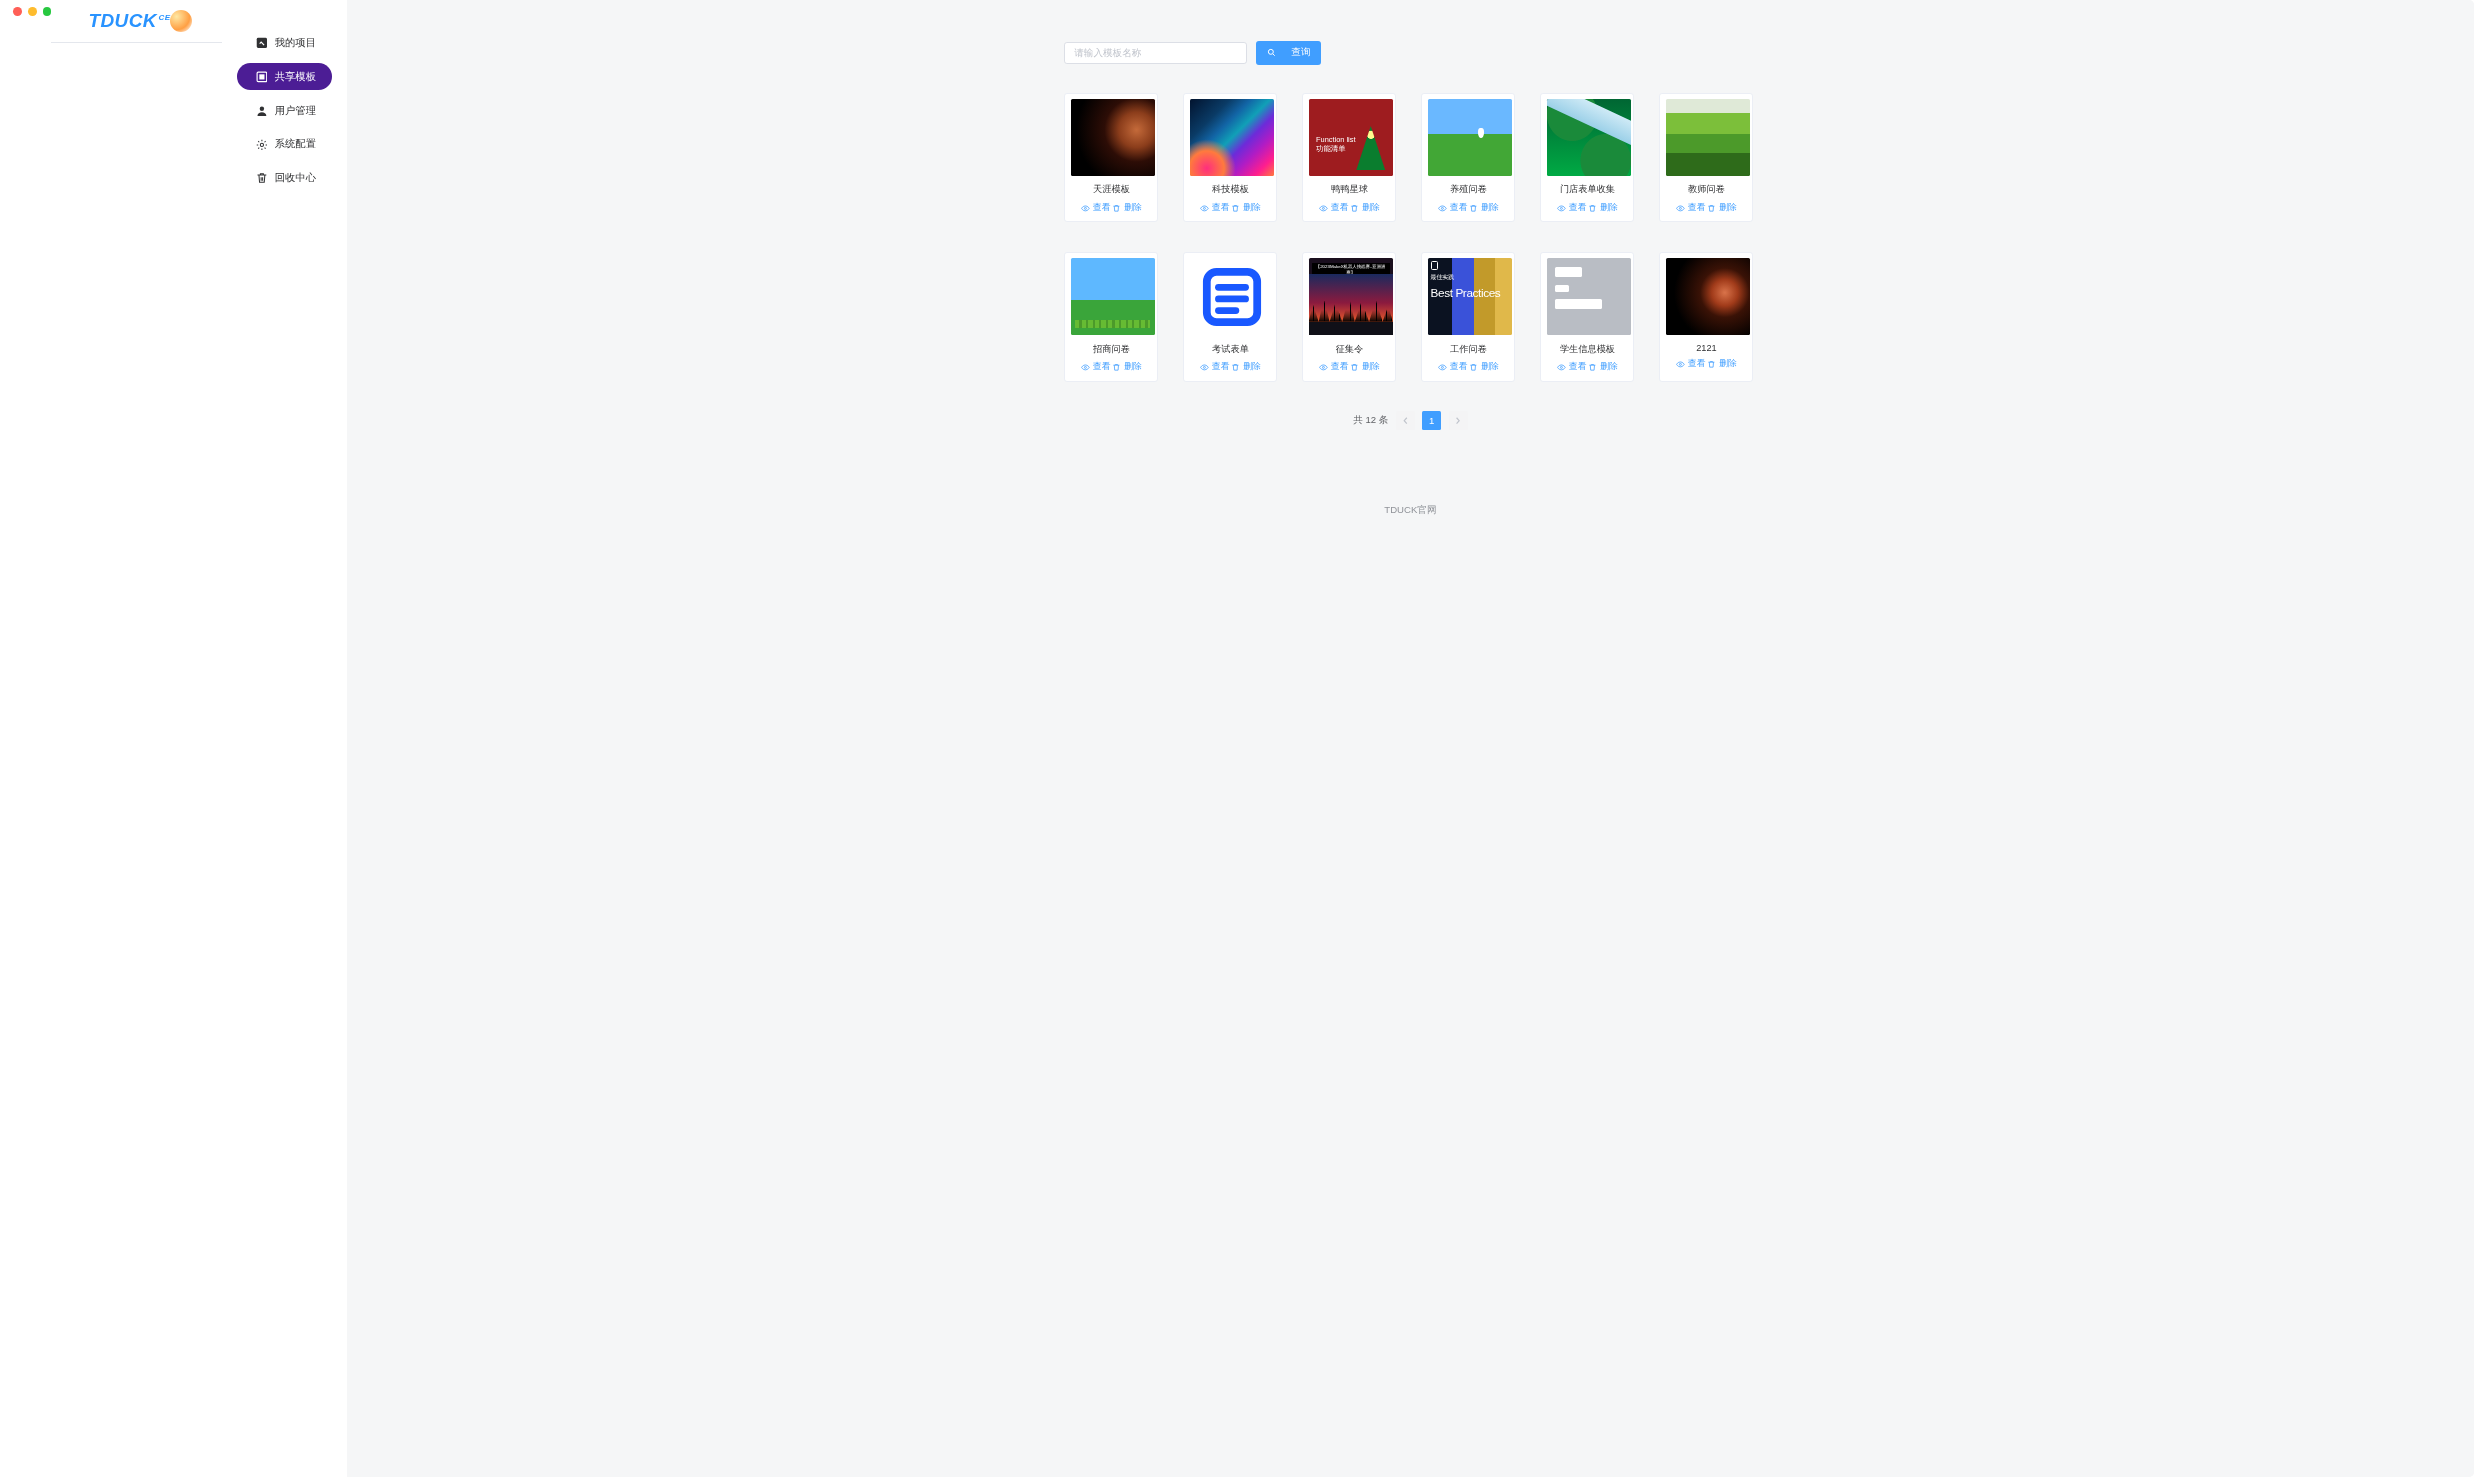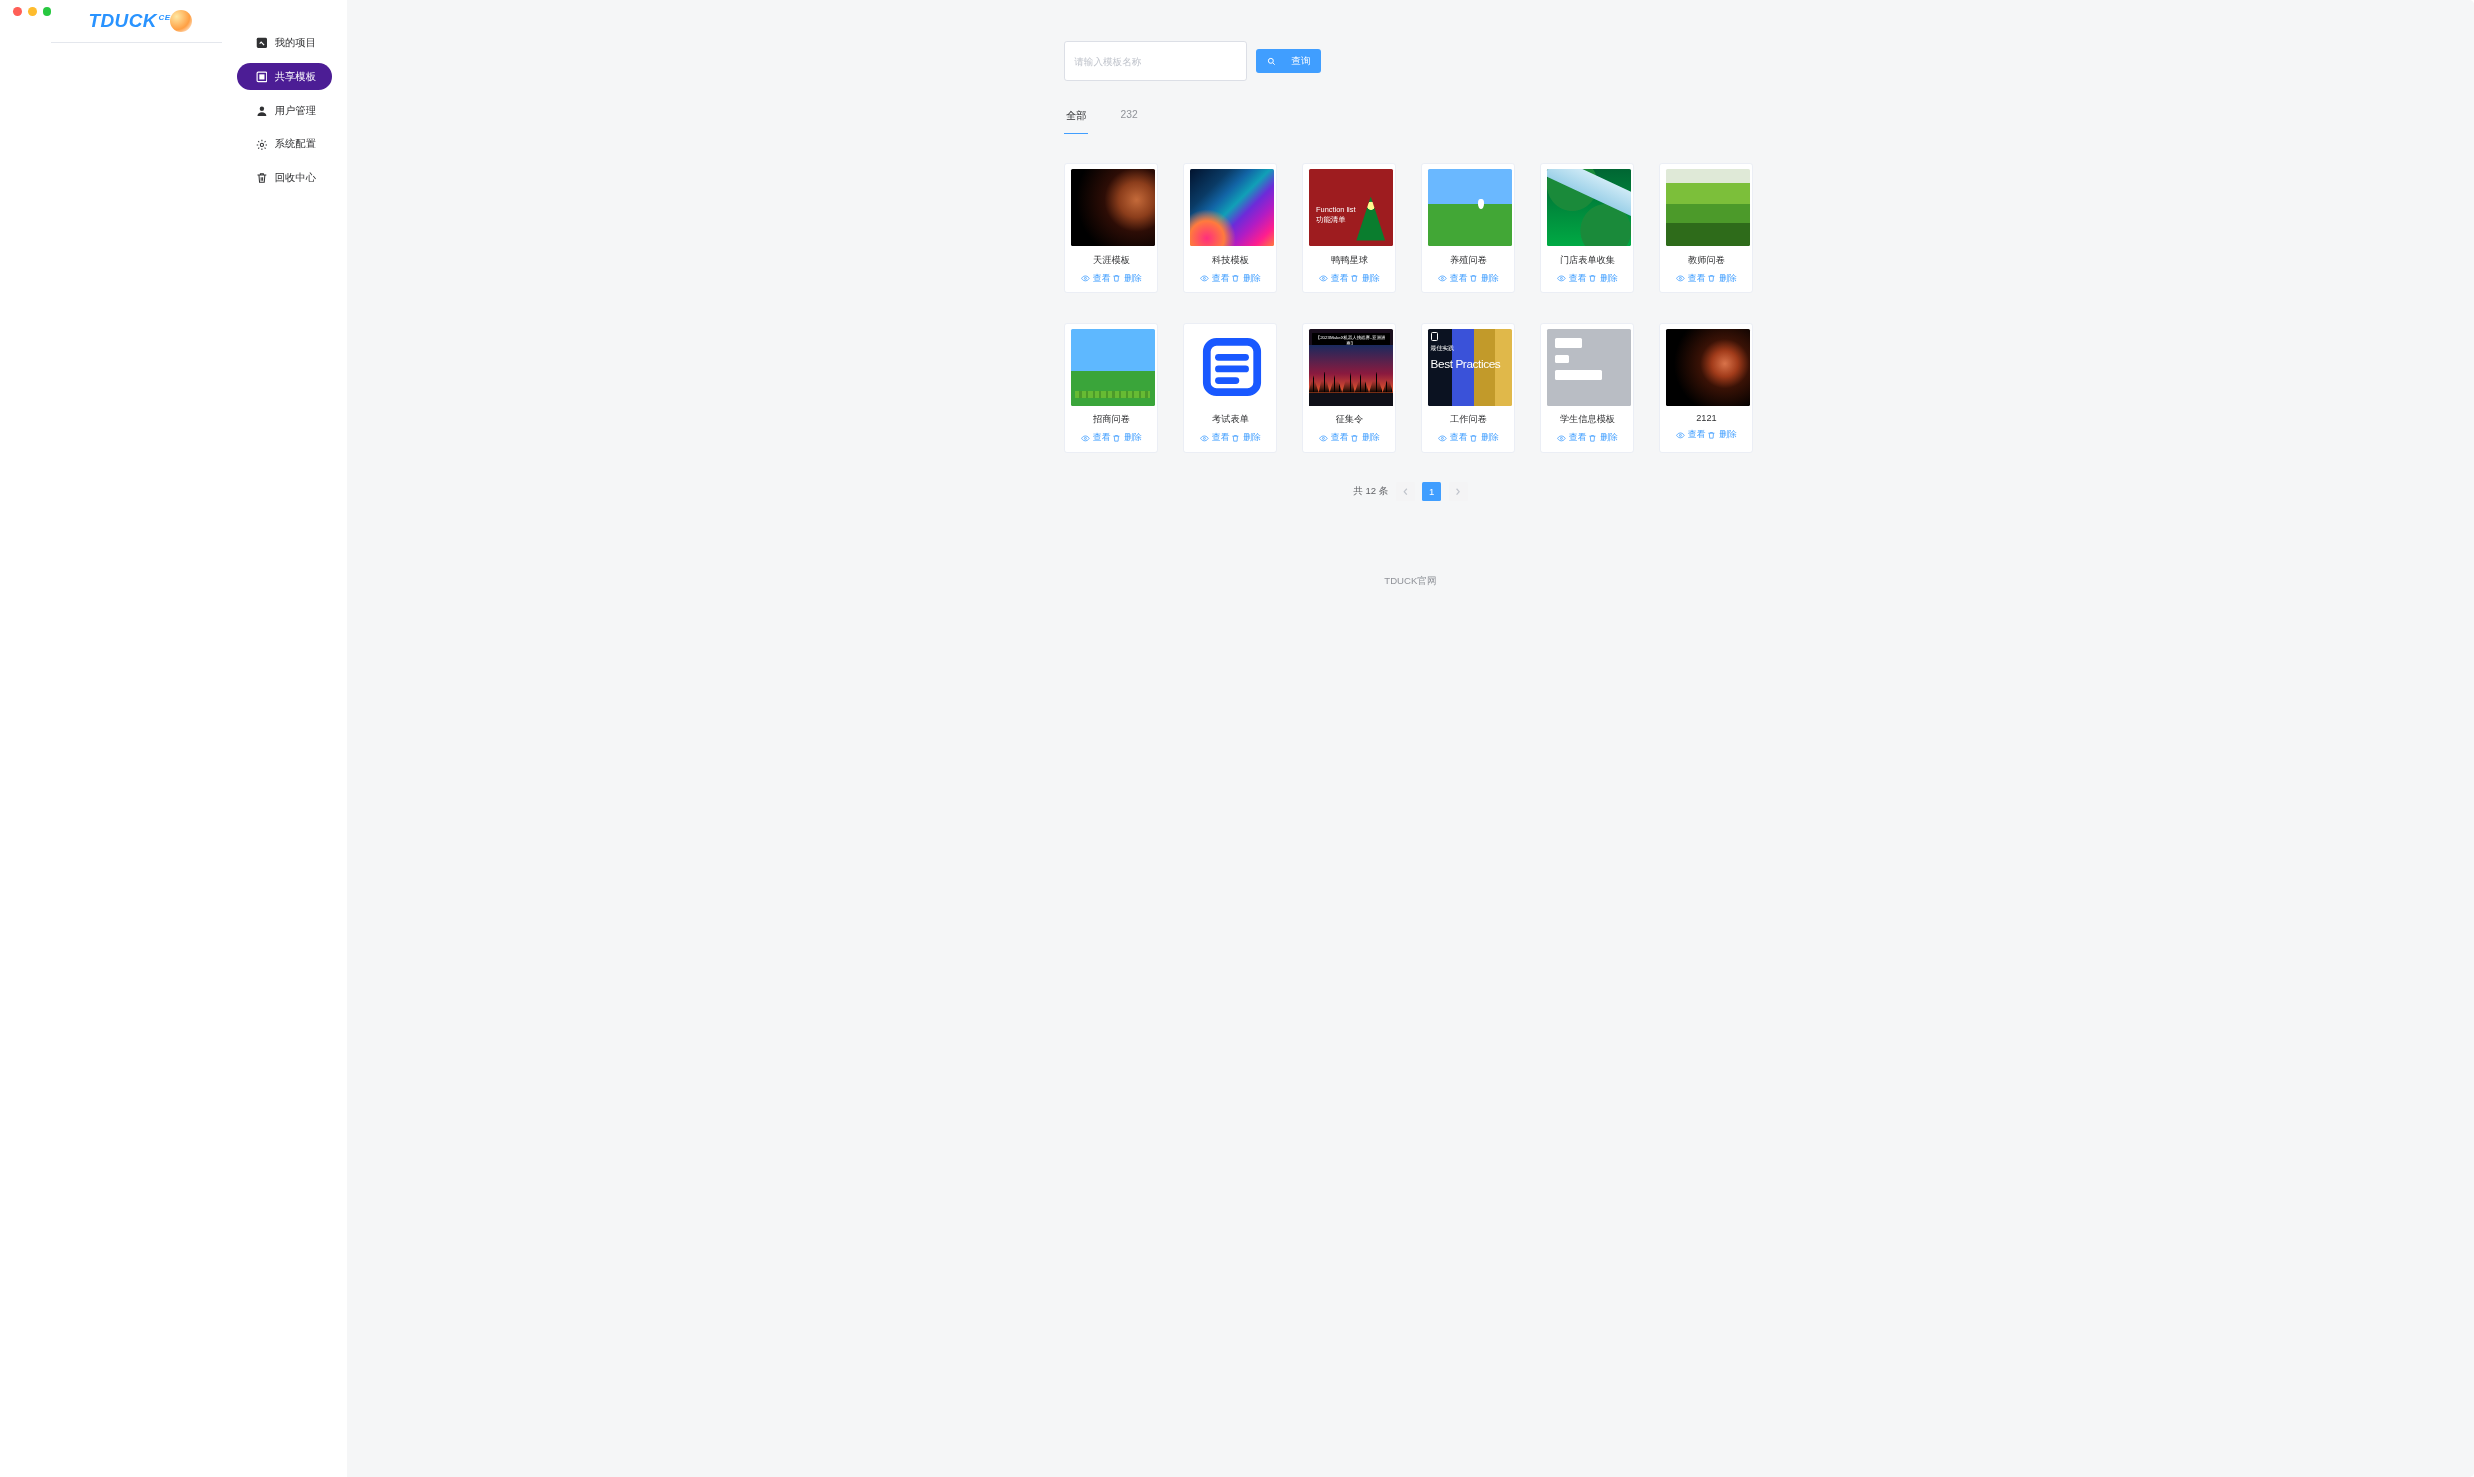--- a/index.html
+++ b/index.html
@@ -99,21 +99,21 @@
       width: 692px;
       padding-top: 41px;
     }
     .search-row {
       display: flex;
       gap: 8.8px;
       align-items: center;
     }
     .search-input {
       width: 183px;
-      height: 40px;
+      height: 22px;
       border: 0.7px solid #dcdfe6;
       border-radius: 2.9px;
       padding: 0 8.8px;
       font-size: 9.6px;
       color: #606266;
       background: #fff;
     }
     .search-input::placeholder { color: #c0c4cc; }
     .btn-primary {
       height: 23.6px;
@@ -276,24 +276,20 @@
               <span class="mini-icon">
                 <svg viewBox="0 0 16 16" fill="none" stroke="currentColor" stroke-width="1.8">
                     <circle cx="7" cy="7" r="4.5"></circle>
                     <path d="M11 11l3 3"></path>
                   </svg>
               </span>
               <span>查询</span>
             </button>
           </div>
 
-          <div class="tabs">
-            <div class="tab active">全部</div>
-            <div class="tab">232</div>
-          </div>
 
           <div class="grid">
 
             <div class="card">
               <div class="thumb t0"></div>
               <div class="card-title">天涯模板</div>
               <div class="card-actions">
                 <span class="card-action">
                     <span class="mini-icon">
                       <svg viewBox="0 0 16 16" fill="none" stroke="currentColor" stroke-width="1.4">

